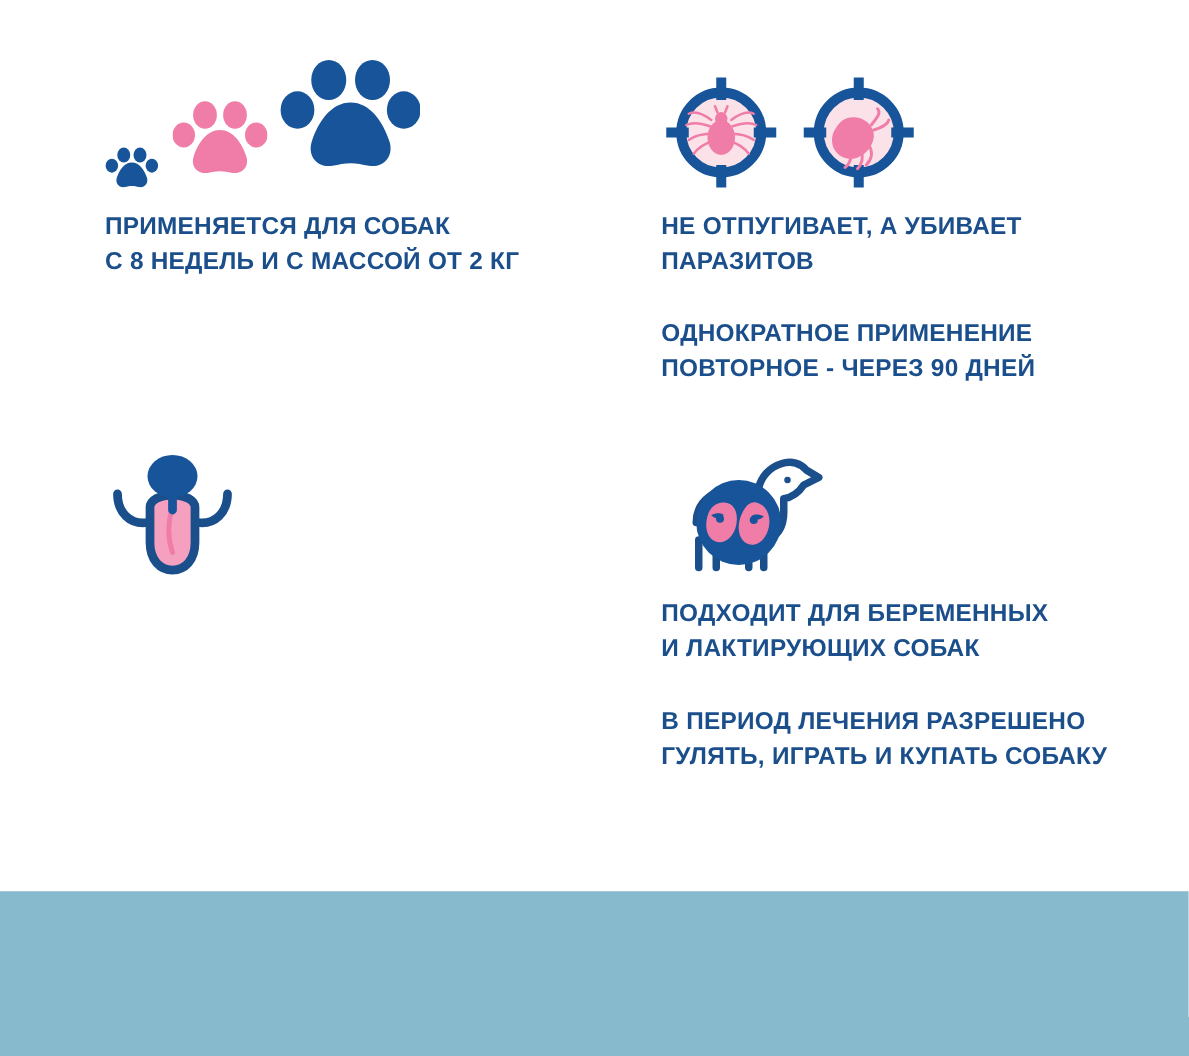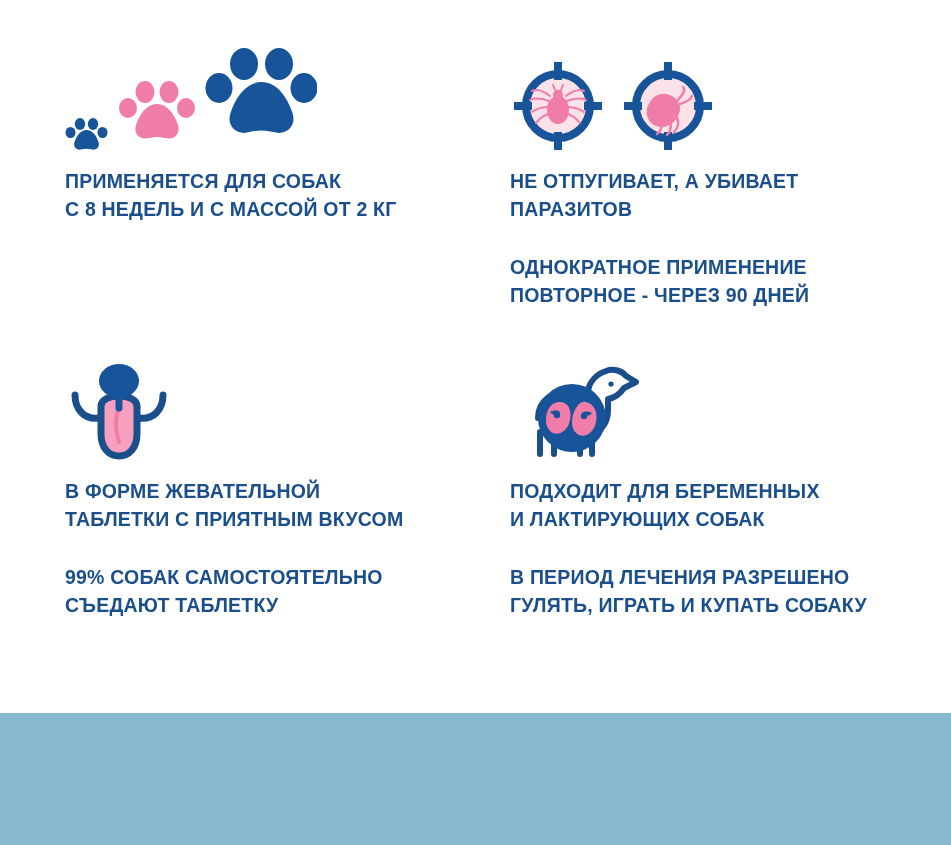--- a/index.html
+++ b/index.html
@@ -26,20 +26,21 @@
     position: absolute;
     left: 0;
     top: 0;
     width: 951px;
     height: 660px;
   }
 
   .cell {
     position: absolute;
     width: 440px;
+    margin-left: 19px;
   }
   .cell.col-left  { left: 65px; }
   .cell.col-right { left: 510px; }
   .cell.row-top    { top: 38px; }
   .cell.row-bottom { top: 348px; }
 
   .icon-area {
     height: 118px;
     display: flex;
     align-items: flex-end;
@@ -206,26 +207,20 @@
 
           <path d="M54 44 C50 56 50 68 54 80" fill="none" stroke="#F07CA8" stroke-width="4" stroke-linecap="round"></path>
 
           <path d="M10 33 C10 48 20 58 34 56" fill="none" stroke="#1B4F8C" stroke-width="7" stroke-linecap="round"></path>
 
           <path d="M98 33 C98 48 88 58 74 56" fill="none" stroke="#1B4F8C" stroke-width="7" stroke-linecap="round"></path>
 
           <ellipse cx="54" cy="19" rx="20" ry="17" fill="#17549A"></ellipse>
           <path d="M54 33 L54 46" stroke="#17549A" stroke-width="7" stroke-linecap="round"></path>
         </svg>
-      </div>
-      <div class="text-area">
-        <p class="feature-text">В ФОРМЕ ЖЕВАТЕЛЬНОЙ
-ТАБЛЕТКИ С ПРИЯТНЫМ ВКУСОМ</p>
-        <p class="feature-text">99% СОБАК САМОСТОЯТЕЛЬНО
-СЪЕДАЮТ ТАБЛЕТКУ</p>
       </div>
     </div>
 
     <div class="cell col-right row-bottom">
       <div class="icon-area">
         <svg width="136" height="106" viewBox="0 0 136 106">
 
           <g fill="#ffffff" stroke="#1B4F8C" stroke-width="6" stroke-linejoin="round" stroke-linecap="round">
             <path d="M28 58 C28 40 44 30 64 30 L78 30 C80 22 86 14 96 11
                      C104 8 112 11 116 16 L126 22 L114 28 C110 34 104 38 98 39

